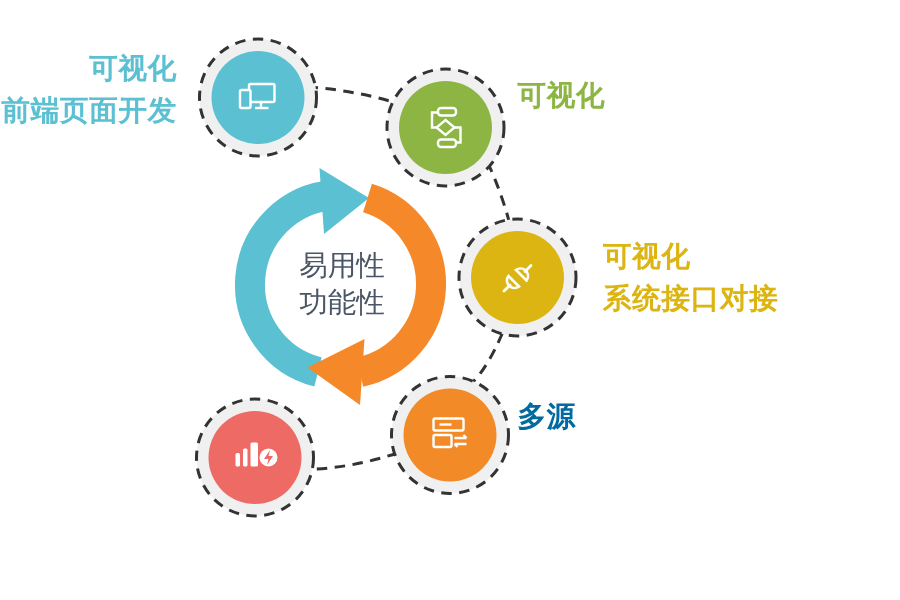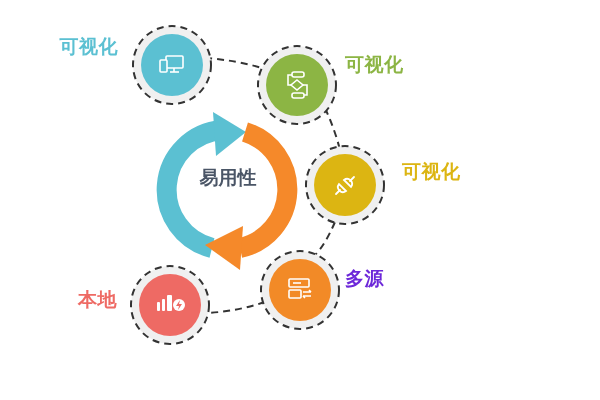--- a/index.html
+++ b/index.html
@@ -3,21 +3,21 @@
 <meta charset="utf-8">
 <style>
   html, body { margin:0; padding:0; }
   body { width:600px; height:400px; background:#ffffff; position:relative; overflow:hidden;
          font-family:"DejaVu Sans", sans-serif; }
   svg.canvas { position:absolute; left:0; top:0; }
   .label { position:absolute; font-weight:bold; font-size:19px; line-height:28px; letter-spacing:0.5px; white-space:nowrap; }
   .label.right { text-align:right; }
   .label div { display:block; }
   .center-text { position:absolute; left:183px; top:165px; width:90px; text-align:center;
-                 font-weight:bold; font-size:19px; line-height:25px; color:#4a5566; }
+                 font-weight:normal; font-size:19px; line-height:25px; color:#4a5566; }
 </style>
 </head>
 <body>
 
 <svg class="canvas" width="600" height="400" viewBox="0 0 600 400">
 
   <g fill="none" stroke="#333" stroke-width="2" stroke-dasharray="7,5">
     <path d="M205 58 Q235 60 262 68"></path>
     <path d="M325 108 Q335 130 340 150"></path>
     <path d="M335 222 Q325 245 315 255"></path>
@@ -92,33 +92,35 @@
       <rect x="162" y="299" width="3" height="12" rx="1"></rect>
       <rect x="167" y="295" width="5" height="16" rx="1"></rect>
       <circle cx="179" cy="305" r="6"></circle>
       <path d="M180 300 L176 306 H179 L178 310 L182 304 H179 Z" fill="#ee6a64"></path>
     </g>
   </g>
 </svg>
 
 <div class="center-text">
   <div>易用性</div>
+  <div>功能性</div>
 </div>
 
 <div class="label right" style="right:482px; top:32px; color:#5bc0d2;">
   <div>可视化</div>
+  <div>前端页面开发</div>
 </div>
 
 <div class="label" style="left:345px; top:50px; color:#8cb544;">
   <div>可视化</div>
 </div>
 
 <div class="label" style="left:402px; top:157px; color:#dcb512;">
   <div>可视化</div>
+  <div>系统接口对接</div>
 </div>
 
-<div class="label" style="left:345px; top:264px; color:#6d28d9;">
+<div class="label" style="left:345px; top:264px; color:#0369a1;">
   <div>多源</div>
 </div>
 
 <div class="label right" style="right:483px; top:285px; color:#ee6a64;">
-  <div>本地</div>
 </div>
 
 </body></html>

